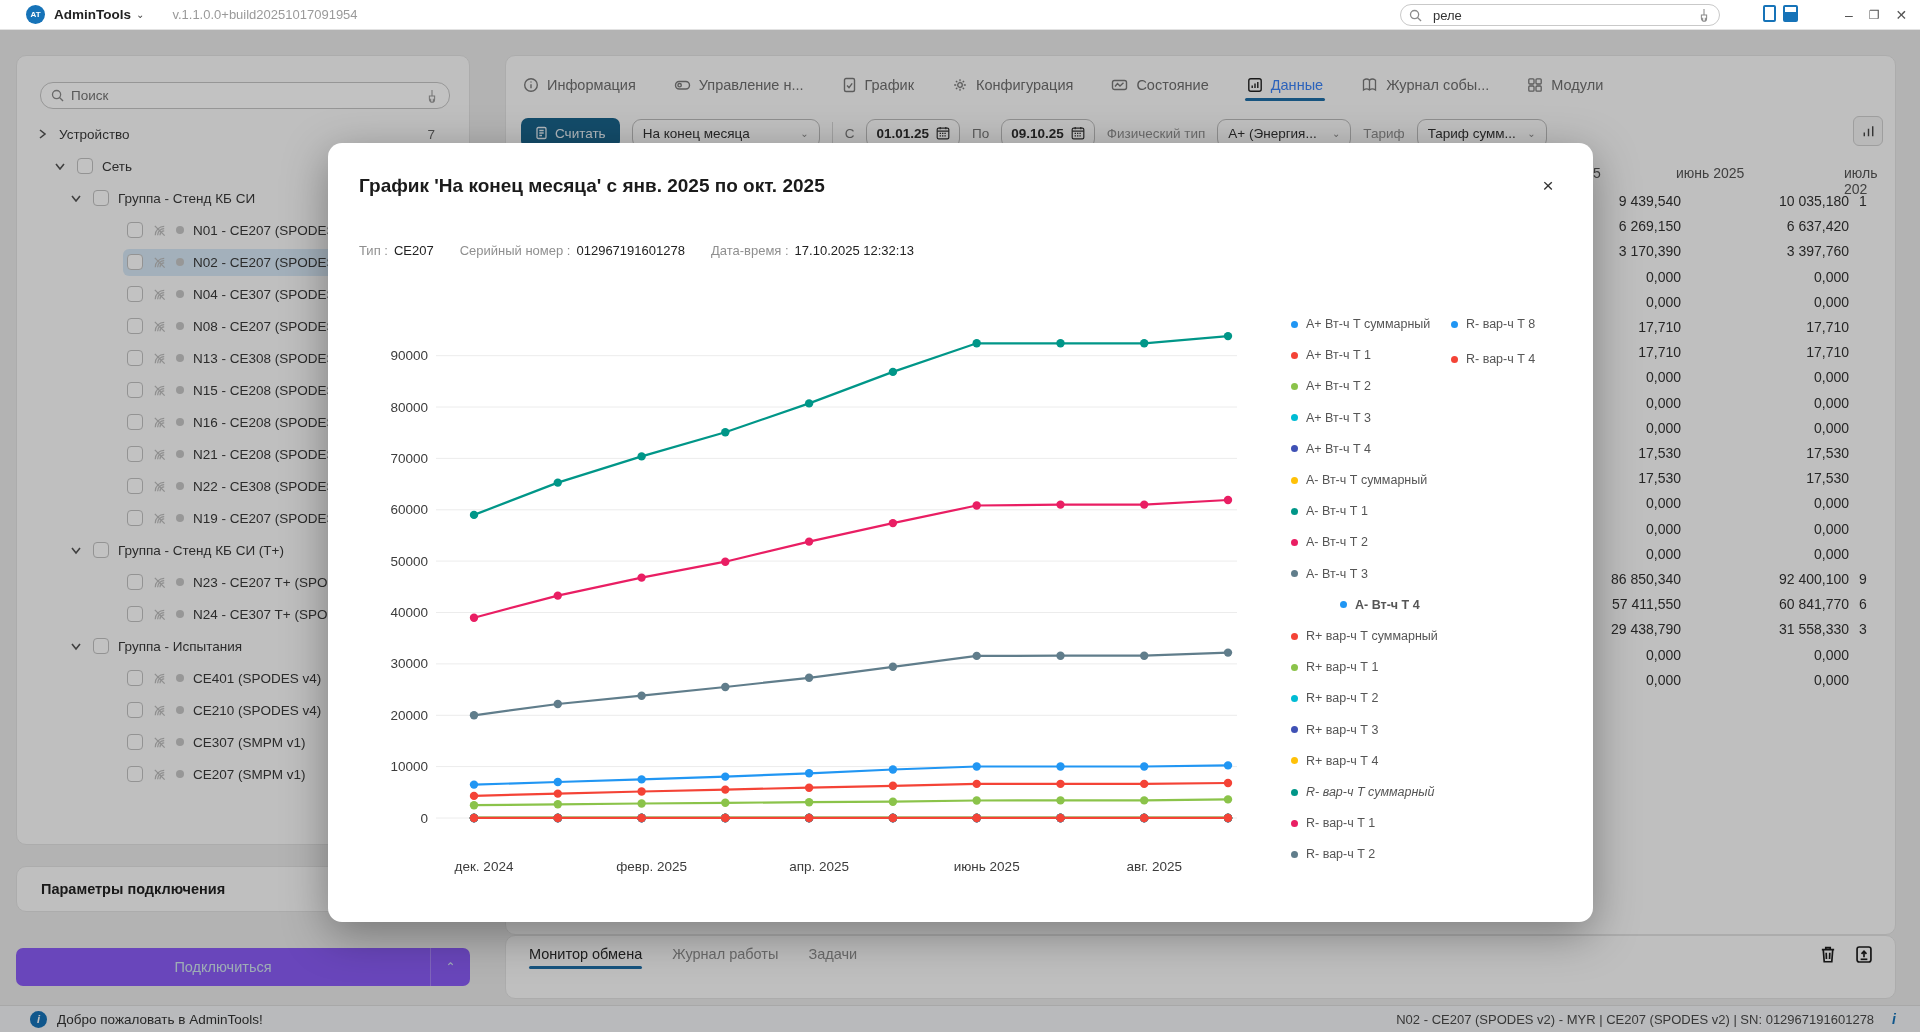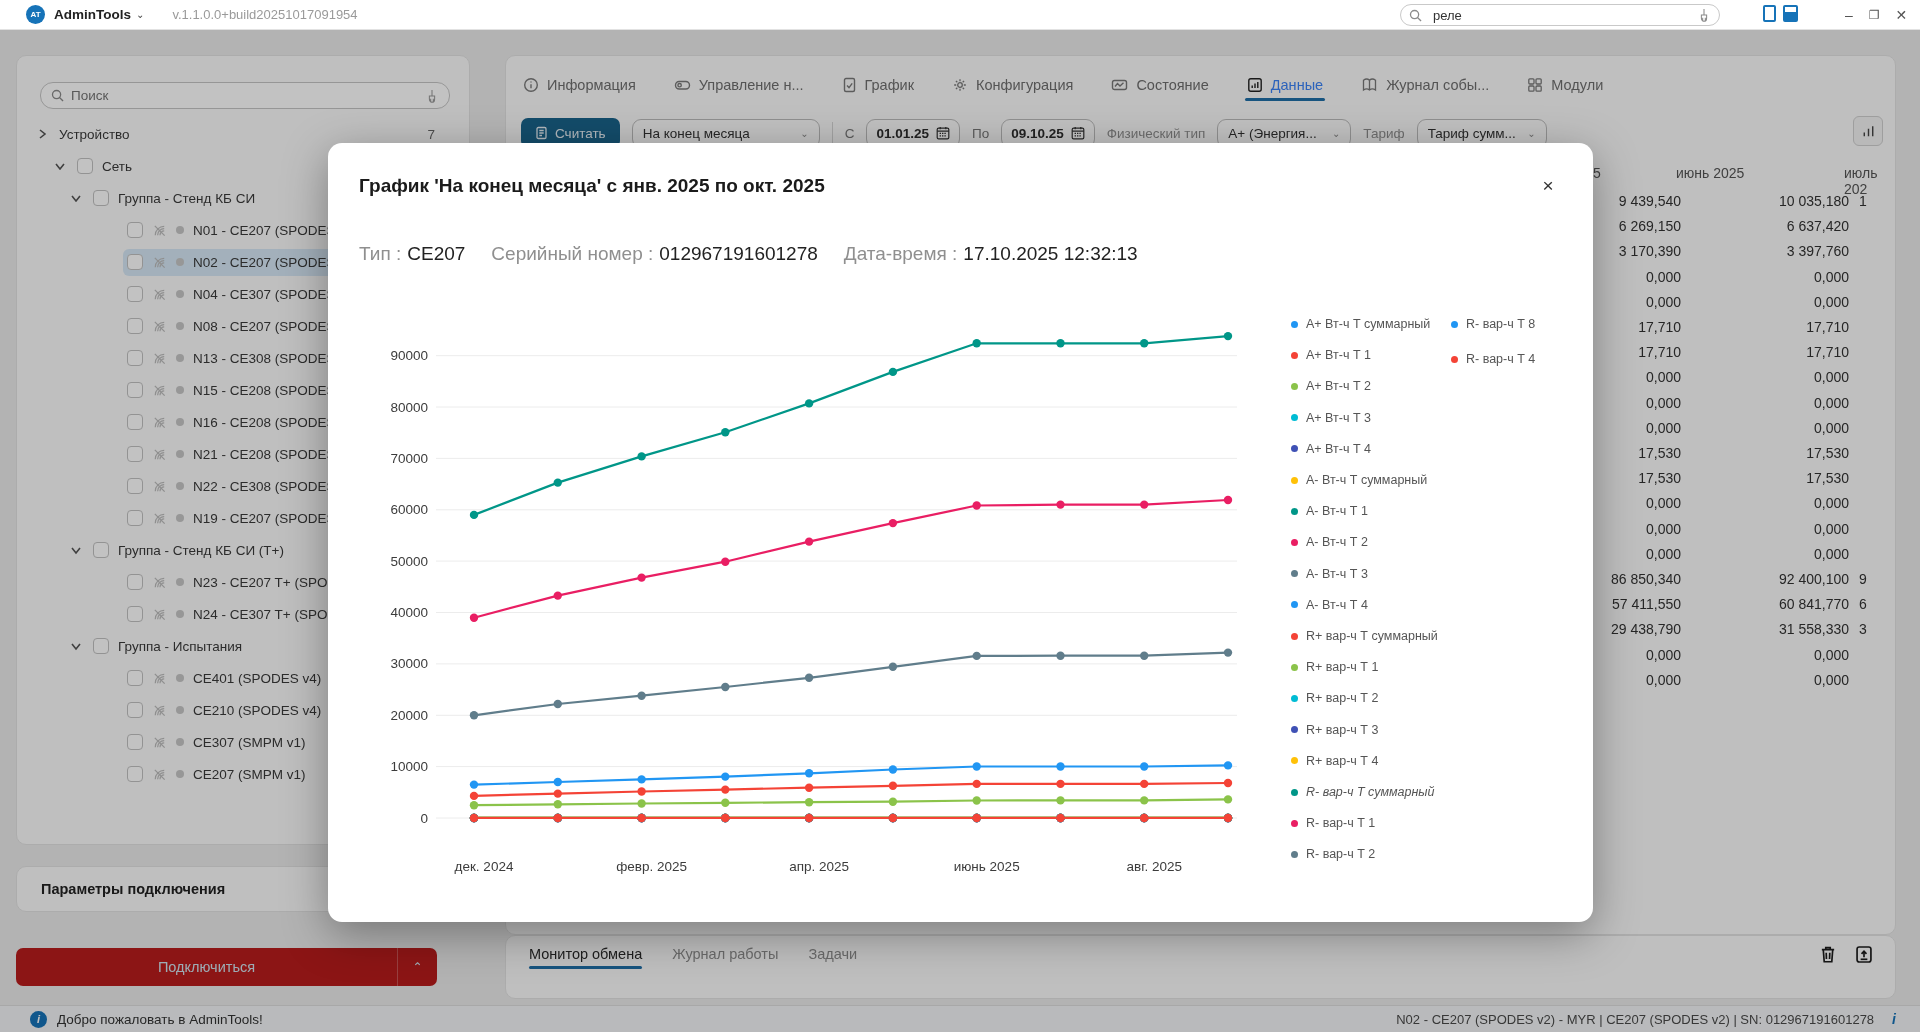--- a/index.html
+++ b/index.html
@@ -38,22 +38,22 @@
   .tree-row .inner { flex:1; display:flex; align-items:center; height:27px; gap:9px; padding:0 8px 0 4px;
     border-radius:6px; margin-right:10px; }
   .tree-row.selected .inner { background:#d6e8f6; }
   .cb { width:16px; height:16px; border:1.5px solid #c2c2c2; border-radius:4px; background:#fff; flex:none; }
   .dot { width:8px; height:8px; border-radius:50%; background:#c7c7c7; flex:none; }
   .count { margin-left:auto; margin-right:18px; color:#666; font-size:13.5px; }
   .chevbox { width:14px; display:flex; justify-content:center; flex:none; margin-right:6px; }
 
   .sb-params { left:16px; top:866px; width:454px; height:46px; display:flex; align-items:center; }
   .sb-params span { font-size:14.5px; font-weight:700; color:#222; margin-left:24px; }
-  .connect { position:absolute; left:16px; top:948px; width:421px; height:38px; border-radius:7px;
-    background:#b91c1c; display:flex; overflow:hidden; }
+  .connect { position:absolute; left:16px; top:948px; width:454px; height:38px; border-radius:7px;
+    background:#8b5cf6; display:flex; overflow:hidden; }
   .connect .main { flex:1; display:flex; align-items:center; justify-content:center; color:#cfe3ee; font-size:14.5px; }
   .connect .split { width:40px; border-left:1px solid rgba(255,255,255,.25); display:flex; align-items:center;
     justify-content:center; color:#cfe3ee; font-size:12px; }
 
   
   .content { left:505px; top:55px; width:1391px; height:880px; overflow:hidden; }
   .tabs { position:absolute; left:15px; top:10px; height:38px; display:flex; align-items:center; gap:34px; }
   .tab { display:flex; align-items:center; gap:8px; font-size:14.5px; color:#6f6f6f; padding:6px 2px; position:relative; }
   .tab svg { stroke:#7a7a7a; }
   .tab.active { color:#3b82f6; }
@@ -89,21 +89,21 @@
   .sb-right { margin-left:auto; color:#4a4a4a; font-size:13px; }
   .sb-i { color:#1673b8; font-weight:700; font-style:italic; margin:0 24px 0 18px; font-size:14px; }
 
   
   .dim { position:absolute; left:0; top:30px; width:1920px; height:1002px; background:rgba(0,0,0,.24); z-index:40; }
   .modal { position:absolute; left:328px; top:143px; width:1265px; height:779px; background:#fff; z-index:50;
     border-radius:14px; box-shadow:0 12px 45px rgba(0,0,0,.35); }
   .m-title { position:absolute; left:31px; top:32px; font-size:19px; font-weight:700; color:#1b1b1b; }
   .m-close { position:absolute; left:1205px; top:28px; width:30px; height:30px; font-size:19px; color:#333;
     display:flex; align-items:center; justify-content:center; }
-  .m-meta { position:absolute; left:31px; top:100px; display:flex; gap:26px; font-size:19px; color:#222; }
+  .m-meta { position:absolute; left:31px; top:100px; display:flex; gap:26px; font-size:13px; color:#222; }
   .m-meta .lab { color:#8f8f8f; }
   .m-meta .item { display:flex; gap:6px; }
   .legend-item { position:absolute; display:flex; align-items:center; gap:8px; font-size:12.5px; color:#555; height:16px; }
   .legend-dot { width:7px; height:7px; border-radius:50%; flex:none; }
 </style>
 </head>
 <body>
 
 <header class="titlebar">
   <div class="logo">AT</div>
@@ -904,21 +904,21 @@
         <span>A-  Вт-ч Т 1</span>
       </div>
       <div class="legend-item" style="left: 963px; top: 391.4px;">
         <span class="legend-dot" style="background:#E91E63;"></span>
         <span>A-  Вт-ч Т 2</span>
       </div>
       <div class="legend-item" style="left: 963px; top: 422.6px;">
         <span class="legend-dot" style="background:#607D8B;"></span>
         <span>A-  Вт-ч Т 3</span>
       </div>
-      <div class="legend-item" style="left: 963px; top: 453.8px;">
+      <div class="legend-item" style="left: 1012px; top: 453.8px; font-weight: bold;">
         <span class="legend-dot" style="background:#2196F3;"></span>
         <span>A-  Вт-ч Т 4</span>
       </div>
       <div class="legend-item" style="left: 963px; top: 485px;">
         <span class="legend-dot" style="background:#F44336;"></span>
         <span>R+  вар-ч Т суммарный</span>
       </div>
       <div class="legend-item" style="left: 963px; top: 516.2px;">
         <span class="legend-dot" style="background:#8BC34A;"></span>
         <span>R+  вар-ч Т 1</span>

